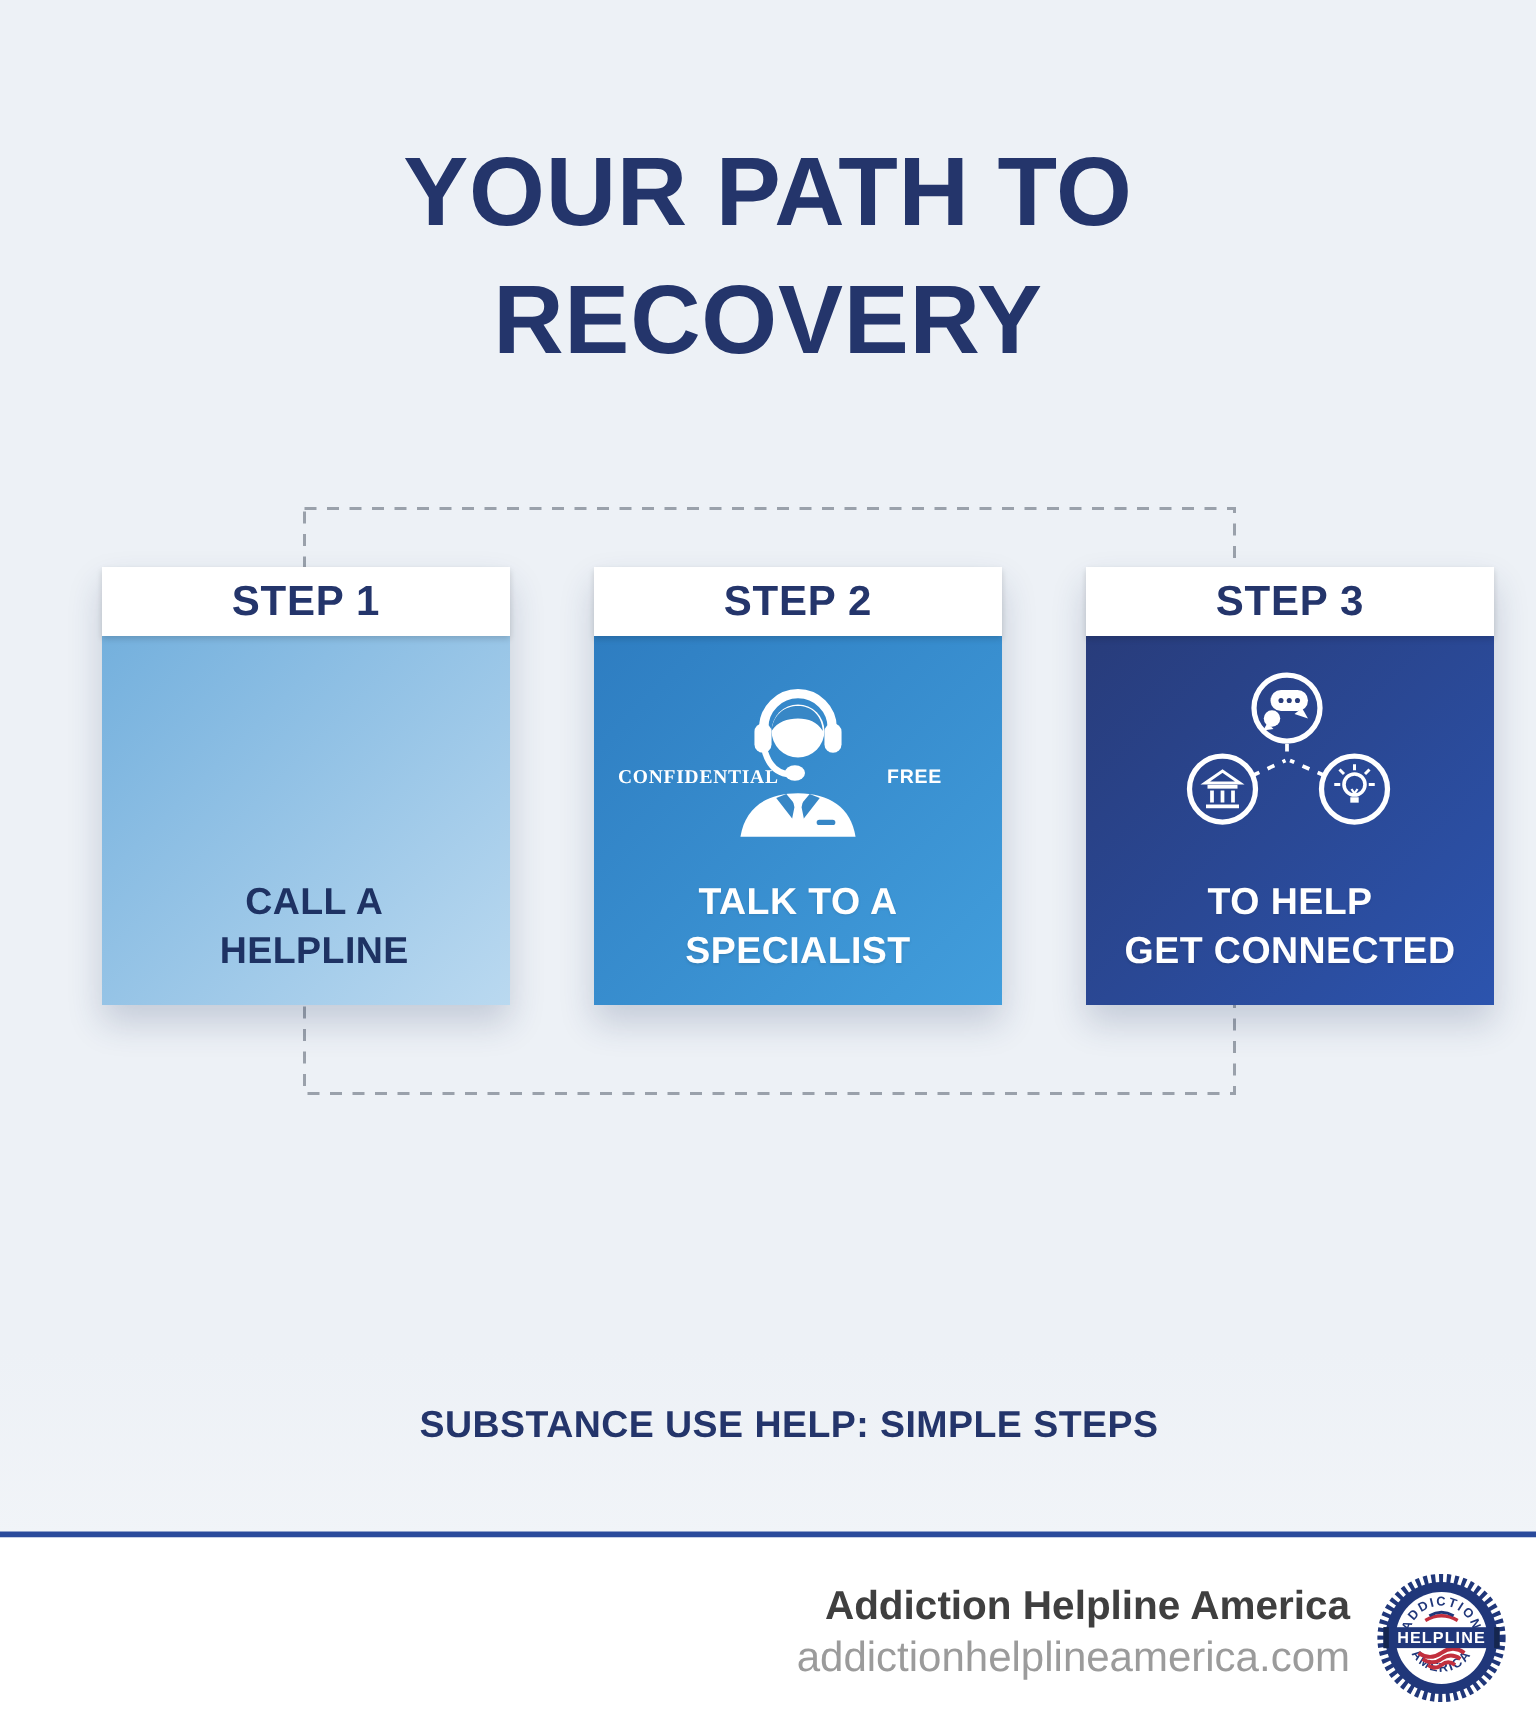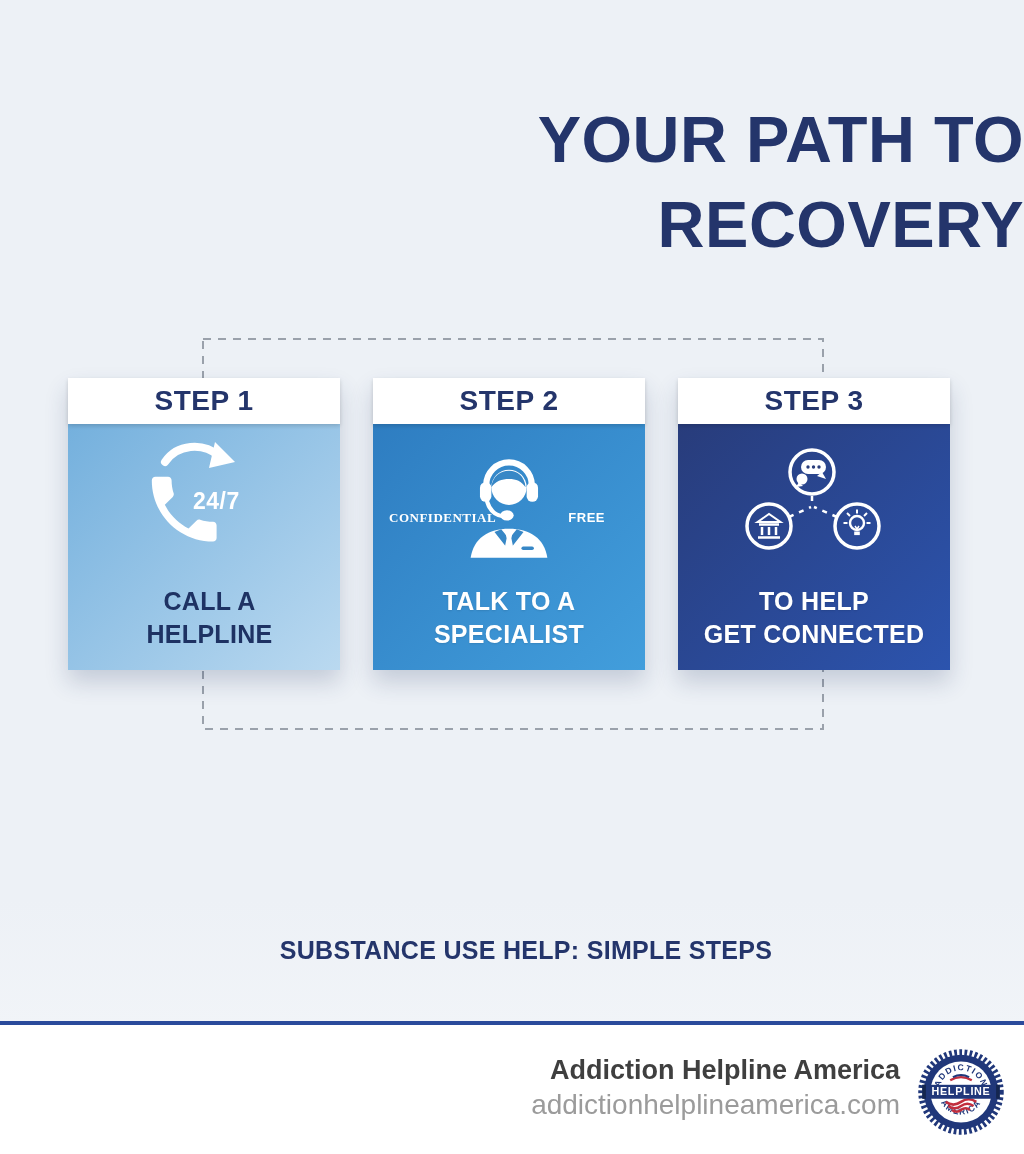--- a/index.html
+++ b/index.html
@@ -5,30 +5,30 @@
   html,body { margin:0; padding:0; }
   body { font-family:"Liberation Sans", sans-serif; }
 
   .canvas {
     position:relative; width:1024px; height:1154px; overflow:hidden;
     background: linear-gradient(180deg, var(--page-bg,#edf1f6) 0%, var(--page-bg,#edf1f6) 78%, #f5f7fa 100%);
   }
 
   
   .title {
-    position:absolute; top:98px; left:0; right:0; text-align:right;
+    position:absolute; top:86px; left:0; right:0; text-align:center;
     font-size:65px; font-weight:bold; letter-spacing:0.5px;
     color: var(--title-navy,#24356b); line-height:1.3;
   }
 
   
   .dashed-rect { position:absolute; left:202px; top:338px; z-index:0; }
 
   
-  .cards { position:absolute; left:68px; top:378px; display:flex; gap:33px; z-index:1; }
+  .cards { position:absolute; left:68px; top:378px; display:flex; gap:56px; z-index:1; }
   .card {
     width:272px; height:292px; background:#fff;
     box-shadow: 0 12px 22px rgba(35,55,100,0.20);
   }
   .card-header {
     height:46px; background:var(--card-header-bg,#ffffff);
     display:flex; align-items:center; justify-content:center;
     font-size:28px; font-weight:bold; color:var(--title-navy,#24356b);
     letter-spacing:0.5px; position:relative; z-index:2;
     box-shadow: 0 2px 4px rgba(0,0,0,0.15);
@@ -91,30 +91,20 @@
     <rect x="1" y="1" width="620" height="390" fill="none" stroke="var(--dashed-border,#9aa1ab)" stroke-width="2" stroke-dasharray="8 7"></rect>
   </svg>
 
   <div class="cards">
 
     <div class="card">
       <div class="card-header">
         <span>STEP 1</span>
       </div>
       <div class="card-body body-1">
-        <div class="step1-art">
-          <svg width="130" height="124" viewBox="0 0 130 124">
-            <path d="M36 26 C 48 8, 74 6, 90 20" stroke="#fff" stroke-width="8" fill="none" stroke-linecap="round"></path>
-            <path d="M86 6 L106 26 L80 32 Z" fill="#fff"></path>
-            <g transform="translate(12,30) scale(3.6)" fill="#fff">
-              <path d="M6.62 10.79c1.44 2.83 3.76 5.14 6.59 6.59l2.2-2.2c.27-.27.67-.36 1.02-.24 1.12.37 2.33.57 3.57.57.55 0 1 .45 1 1V20c0 .55-.45 1-1 1-9.39 0-17-7.61-17-17 0-.55.45-1 1-1h3.5c.55 0 1 .45 1 1 0 1.25.2 2.45.57 3.57.11.35.03.74-.25 1.02l-2.2 2.2z"></path>
-            </g>
-          </svg>
-          <span class="badge-247">24/7</span>
-        </div>
         <div class="card-caption caption-navy">
           <div>CALL A</div>
           <div>HELPLINE</div>
         </div>
       </div>
     </div>
 
     <div class="card">
       <div class="card-header">
         <span>STEP 2</span>

